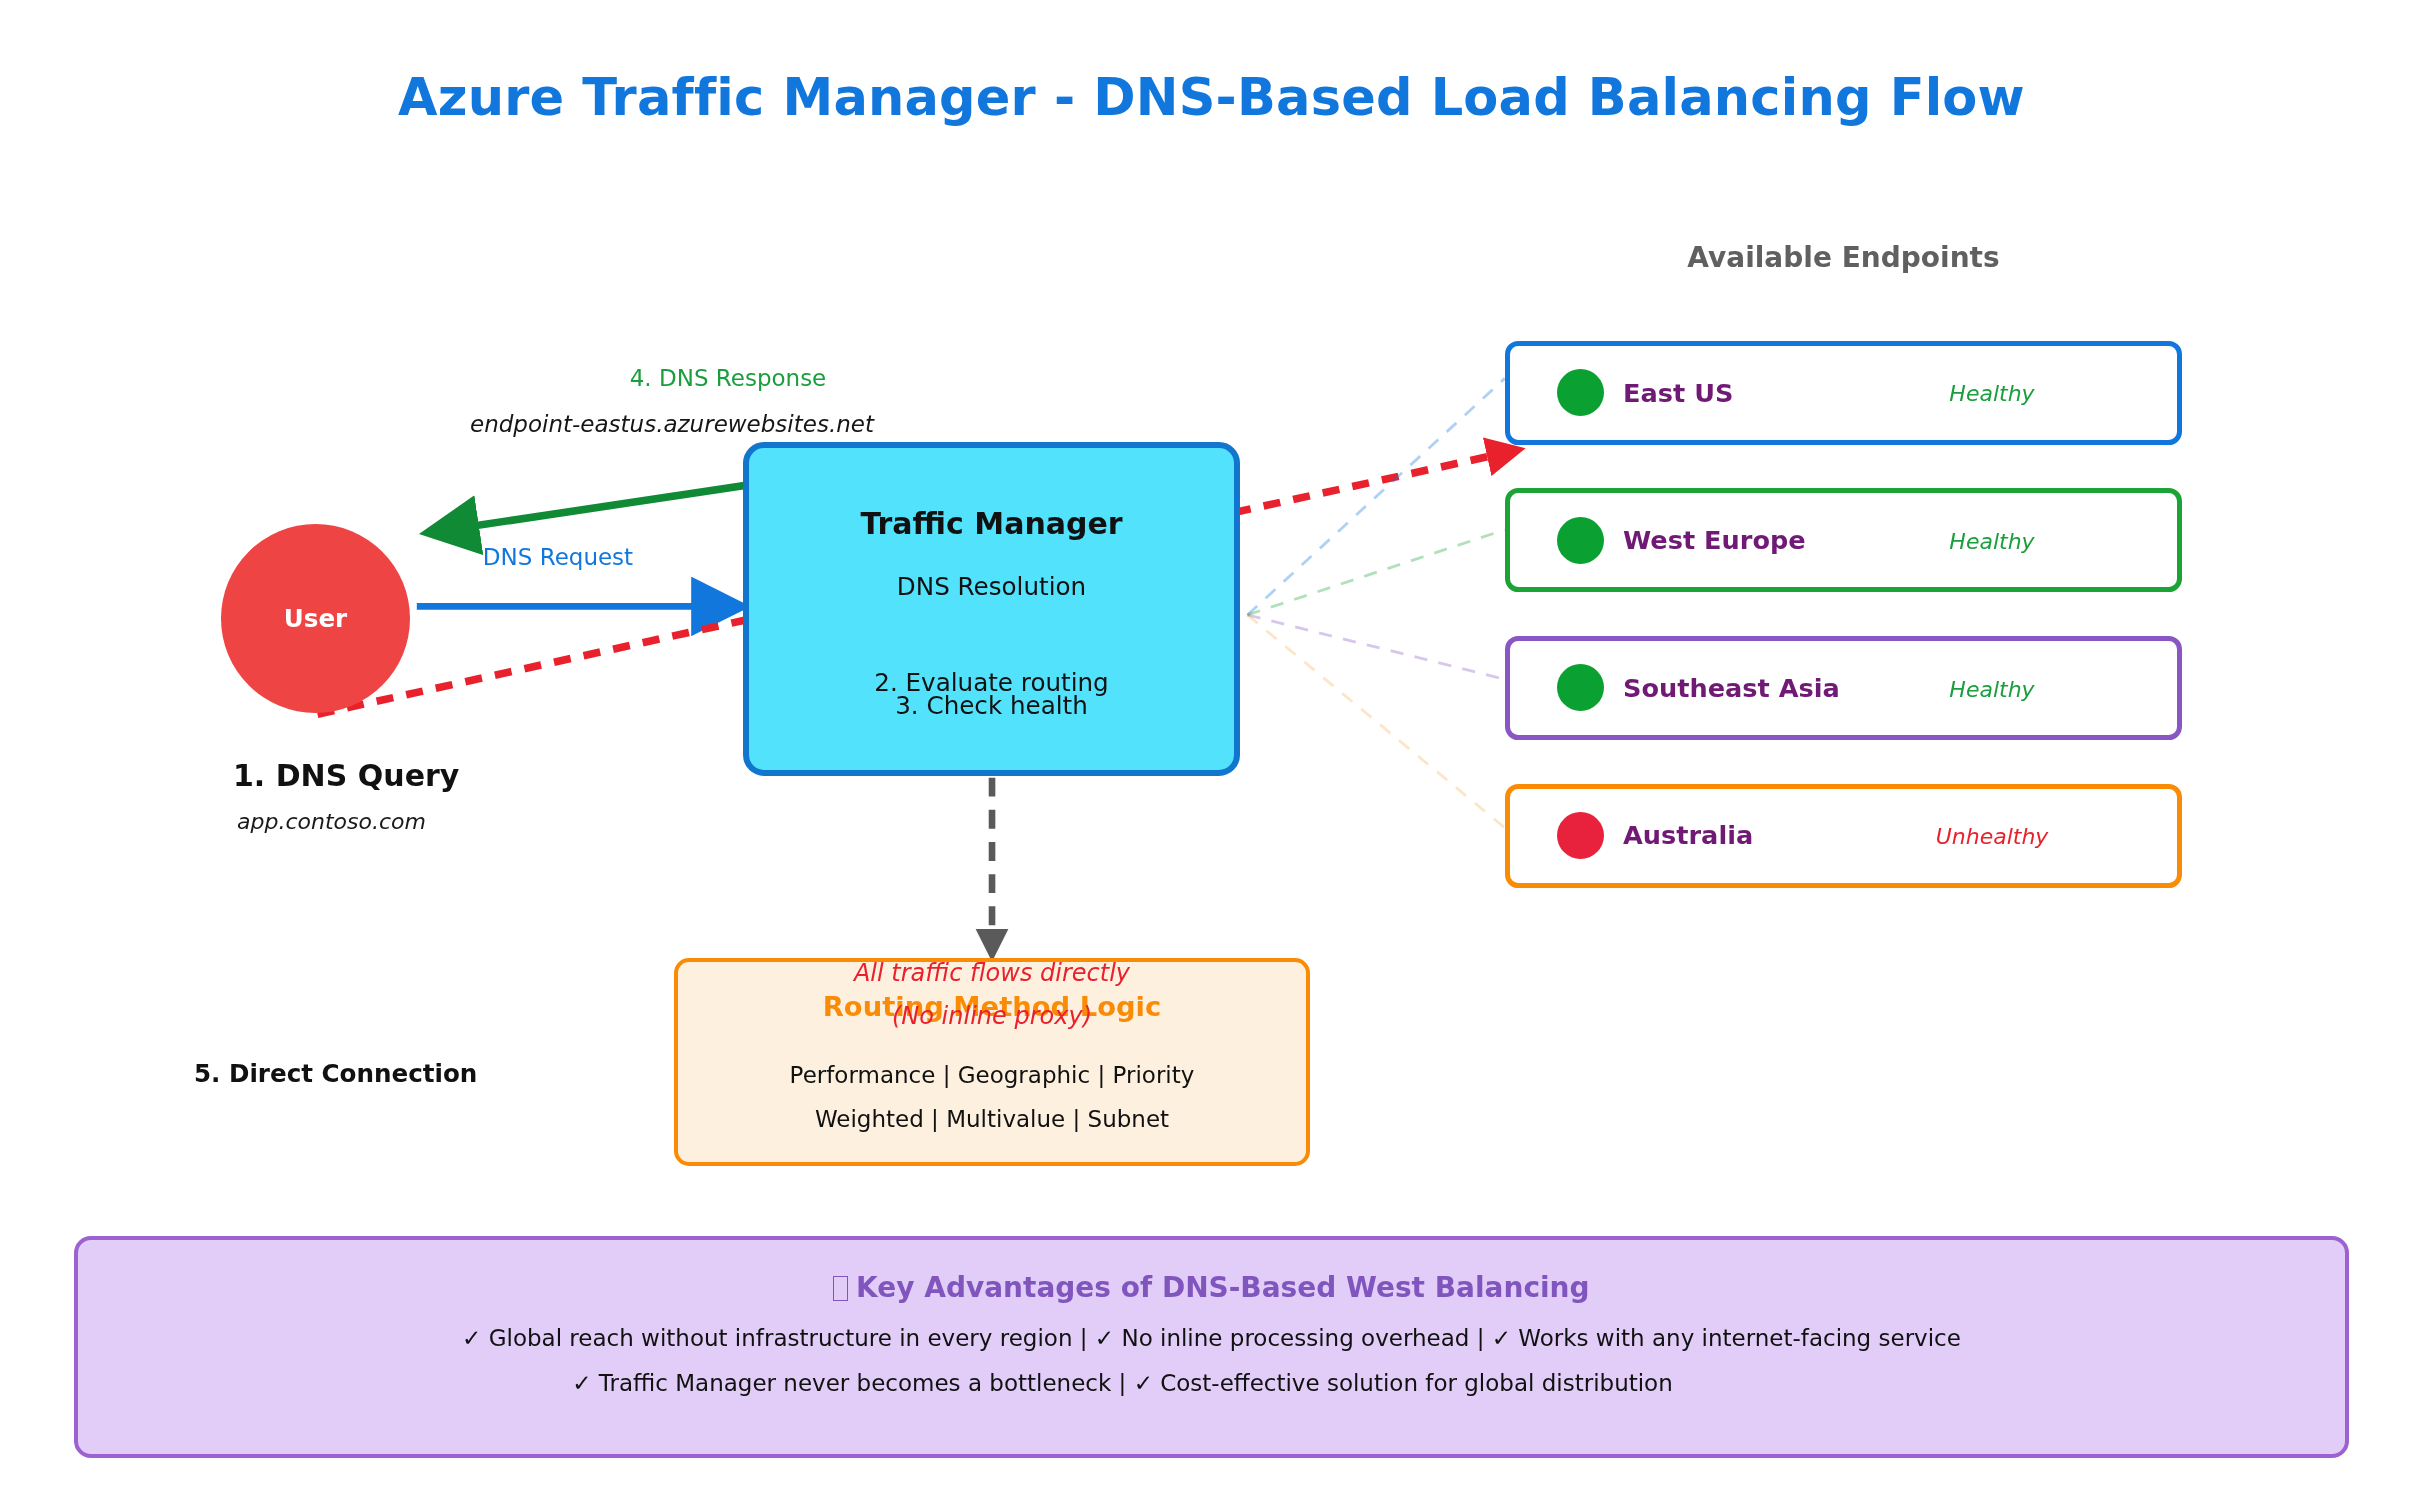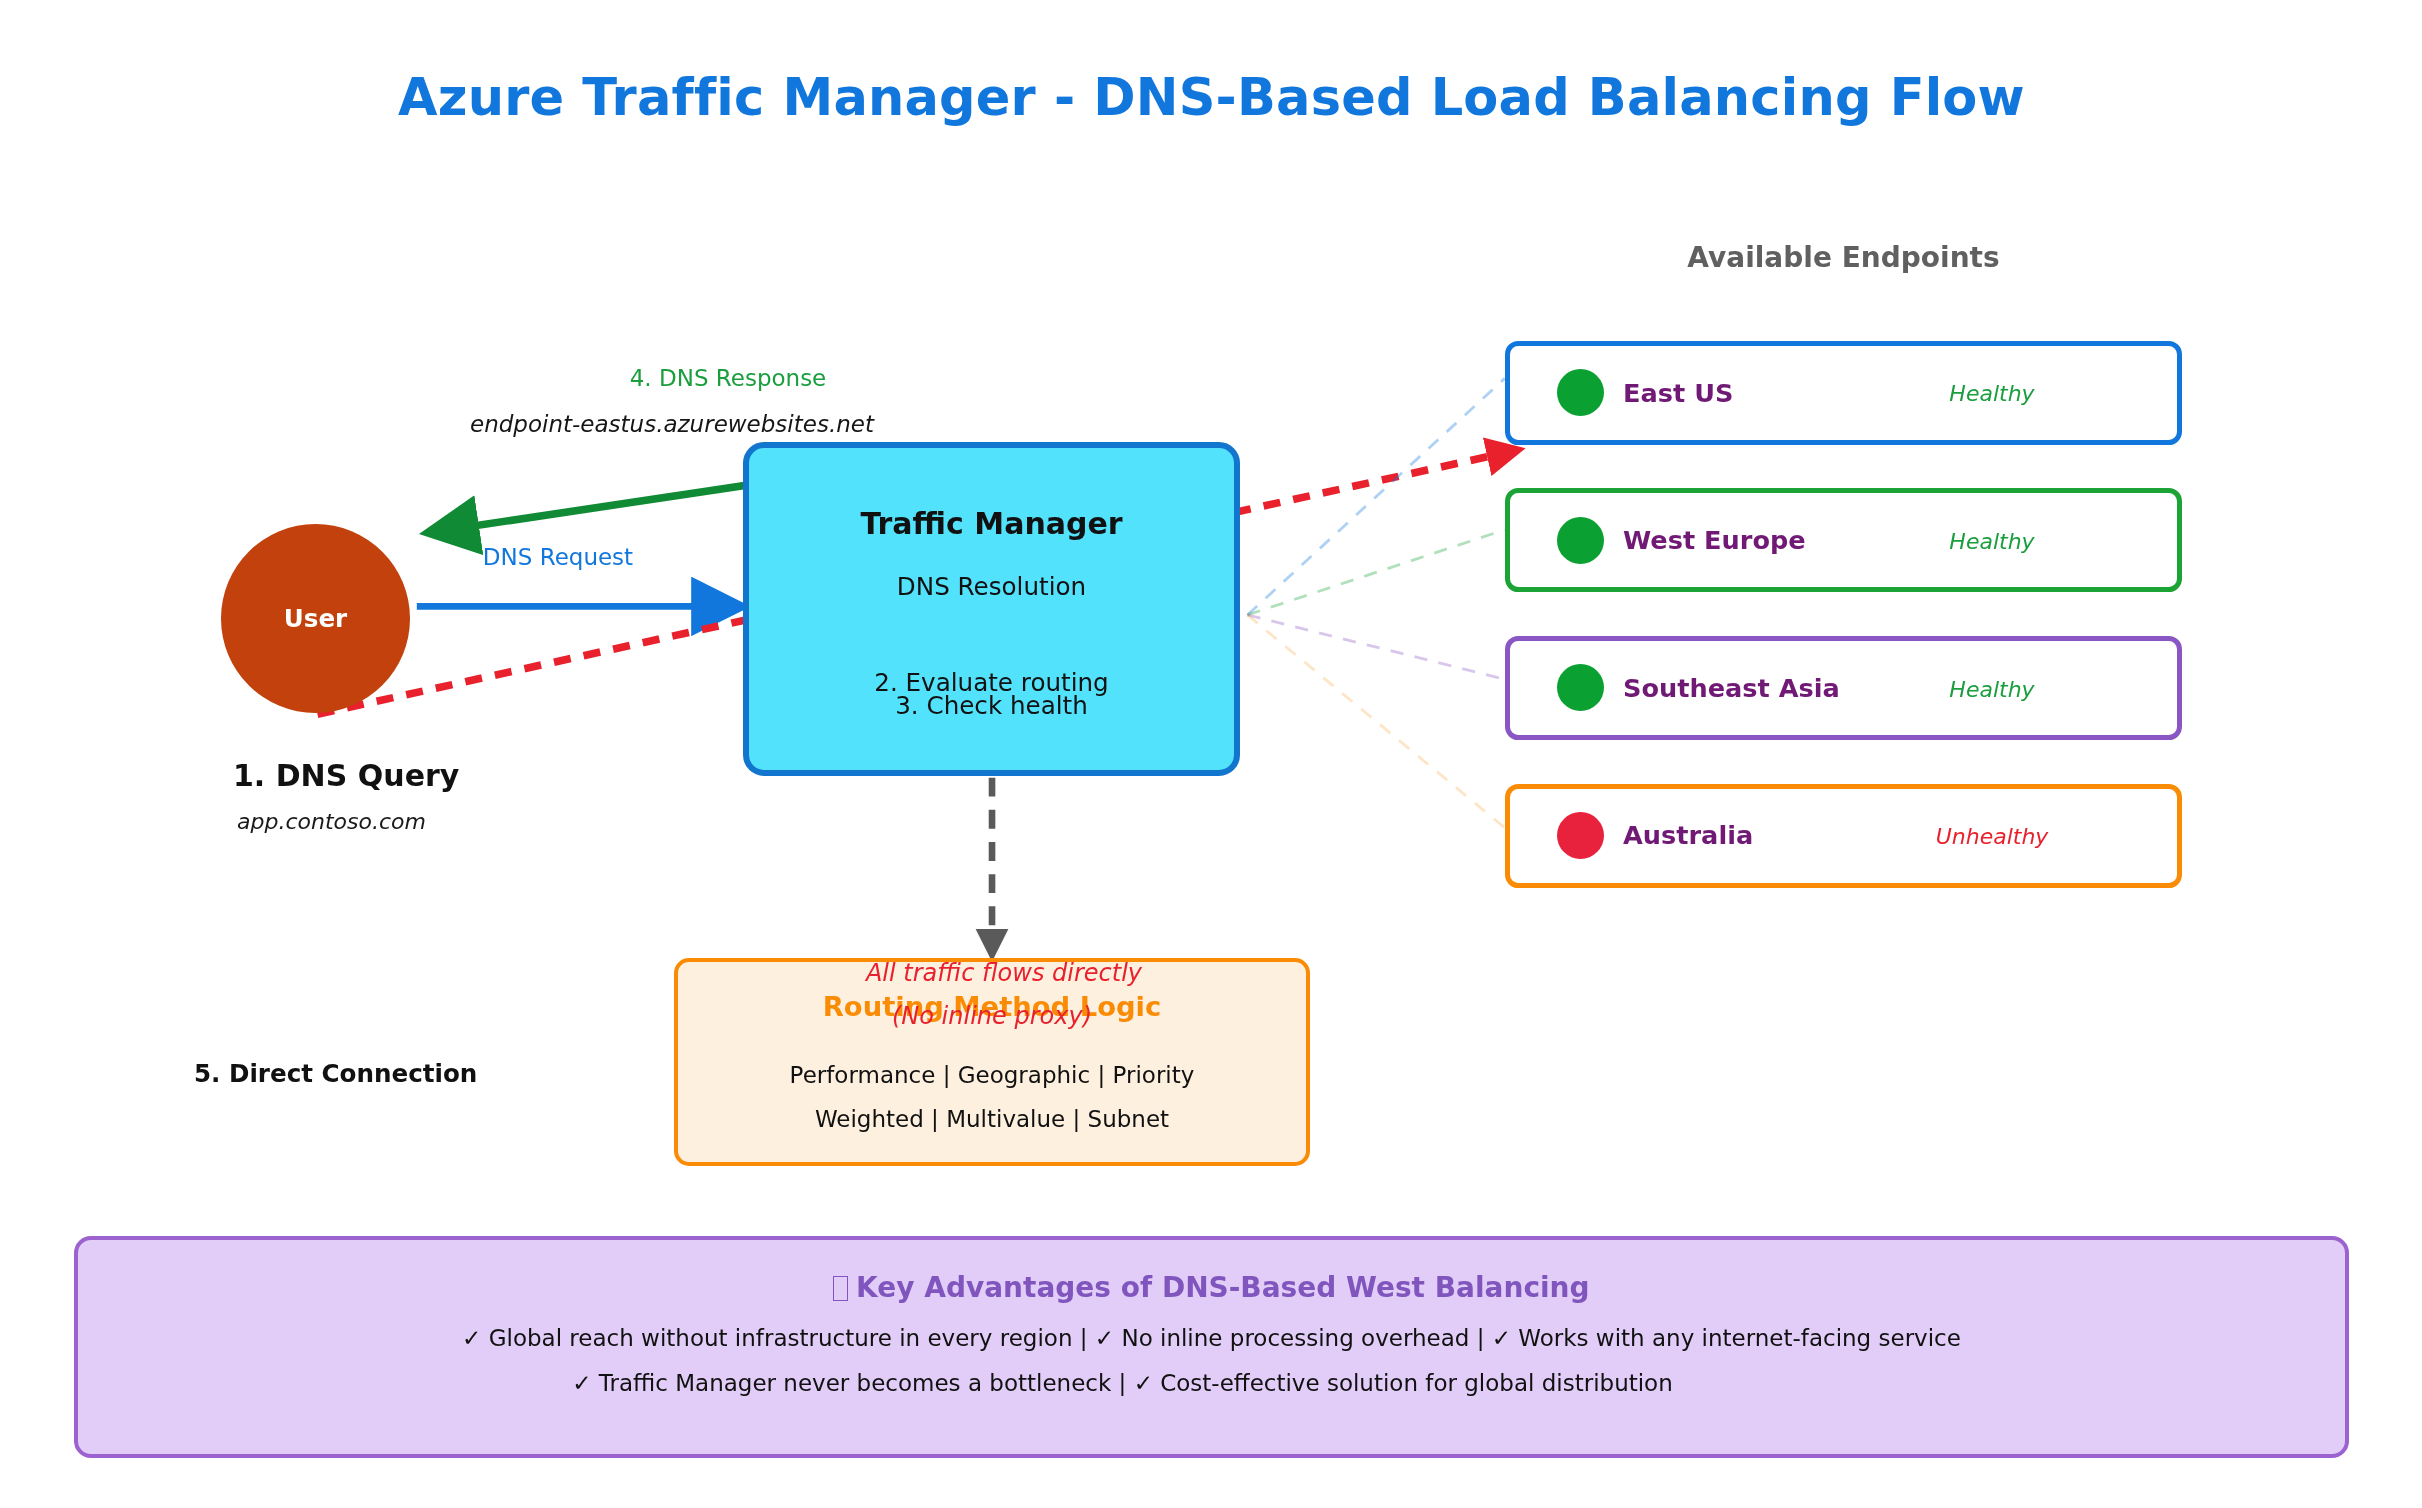--- a/index.html
+++ b/index.html
@@ -18,21 +18,21 @@
     font-size:51px; font-weight:bold; letter-spacing:0.2px;
     color:#1177DD;
   }
 
   
   #wires{position:absolute; left:0; top:0; width:2423px; height:1508px; pointer-events:none;}
 
   
   .user-circle{
     position:absolute; left:221px; top:524px; width:189px; height:189px;
-    border-radius:50%; background:#c2410c;
+    border-radius:50%; background:#ef4444;
     display:flex; align-items:center; justify-content:center;
   }
   .user-circle .lbl{
     color:#ffffff; font-size:24.6px; font-weight:bold;
   }
 
   .dnsquery-label{
     position:absolute; left:233px; top:758px; width:397px;
     font-size:30px; font-weight:bold; color:#111111;
   }
@@ -113,21 +113,21 @@
     position:absolute; left:674px; top:1062px; width:636px; text-align:center;
     font-size:23px; color:#111111;
   }
   .routing-r2{
     position:absolute; left:674px; top:1106px; width:636px; text-align:center;
     font-size:23px; color:#111111;
   }
   
   .overlap-1{
     position:absolute; left:674px; top:959px; width:636px; text-align:center;
-    font-size:24px; font-style:italic; color:#E8212C;margin-left:12px;
+    font-size:24px; font-style:italic; color:#E8212C;
   }
   .overlap-2{
     position:absolute; left:674px; top:1002px; width:636px; text-align:center;
     font-size:24px; font-style:italic; color:#E8212C;
   }
 
   
   .adv-box{
     position:absolute; left:74px; top:1236px; width:2275px; height:222px;
     background:#E1CDF7; border:4.7px solid #9B62D0; border-radius:17px;

